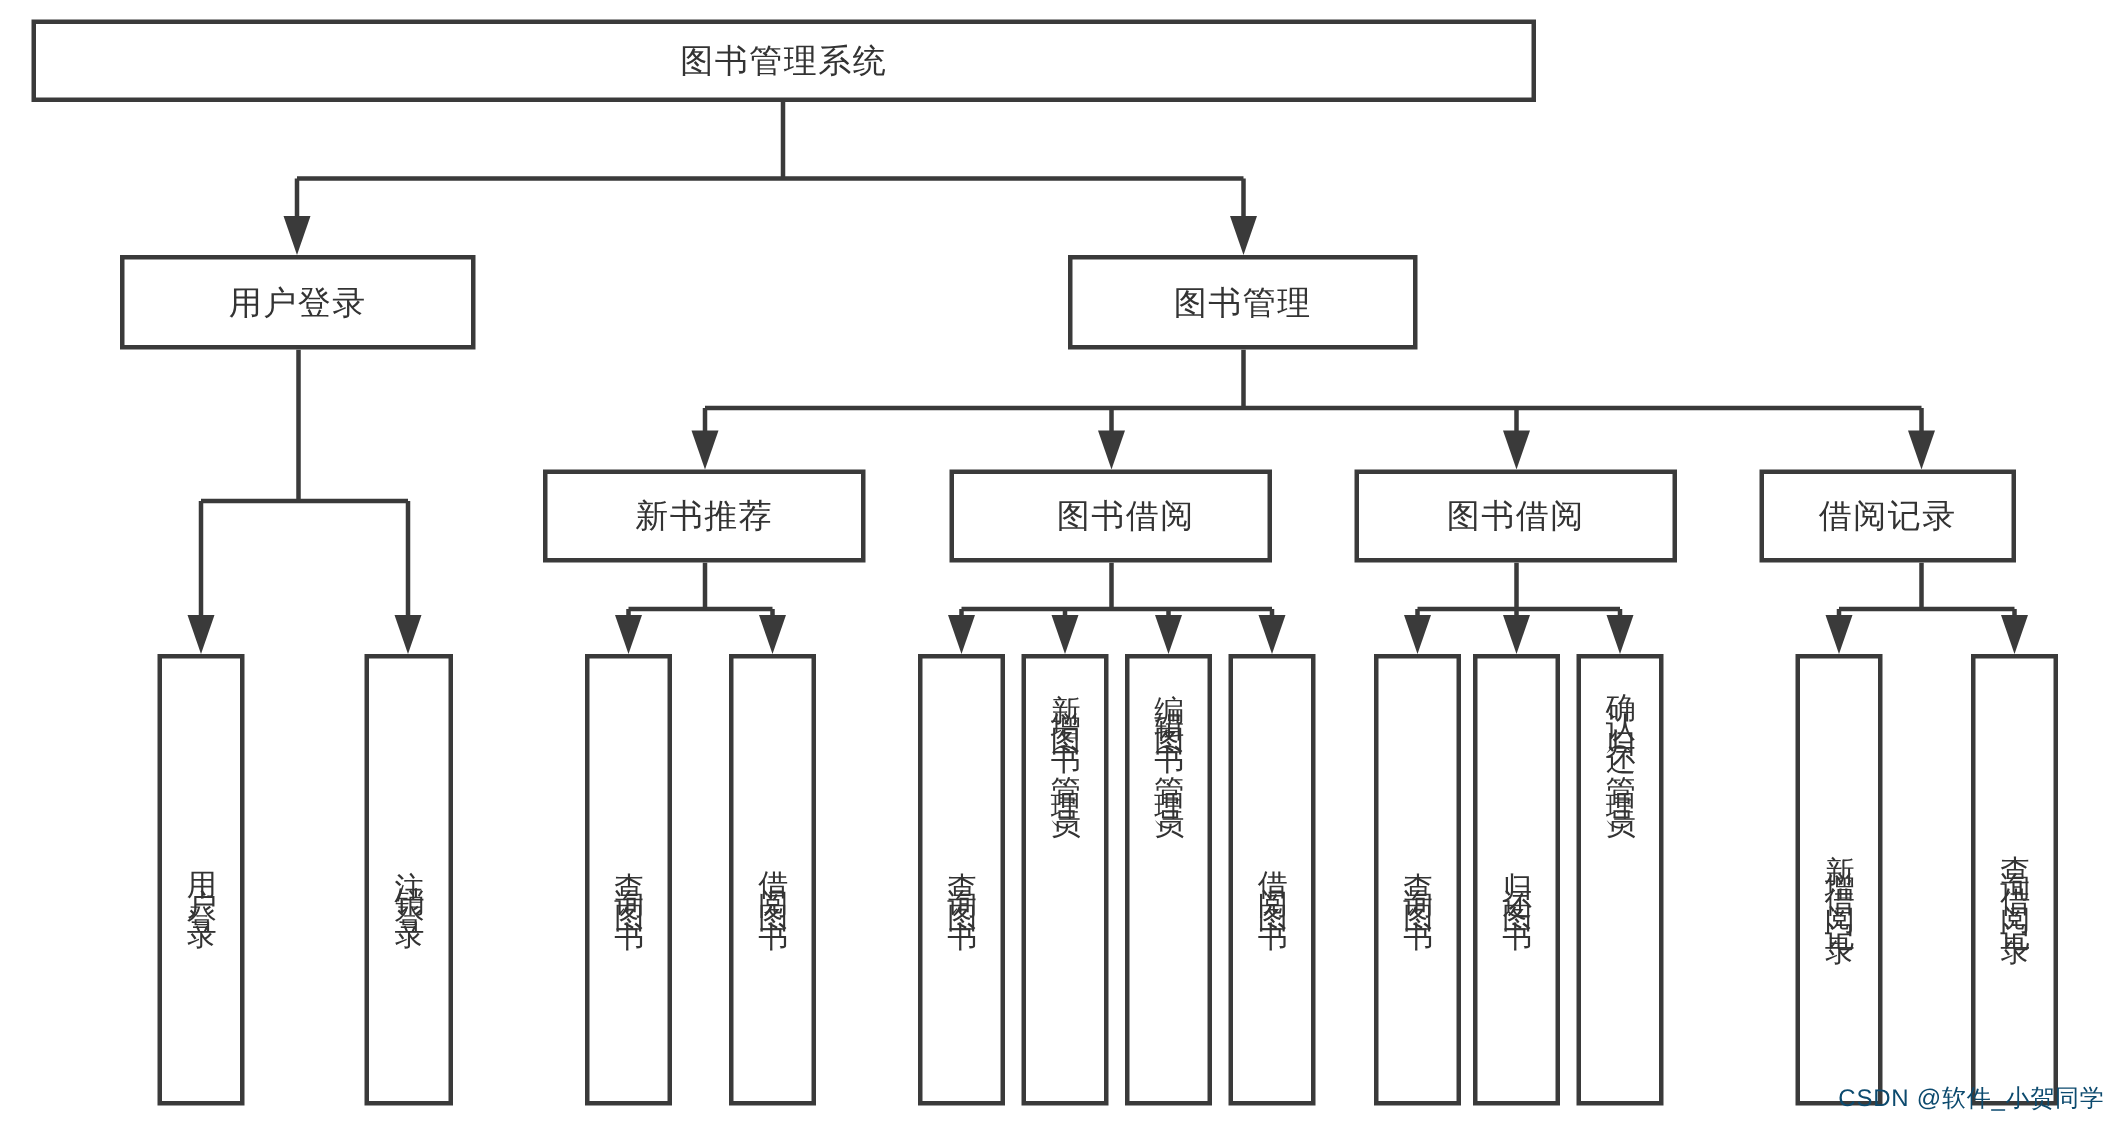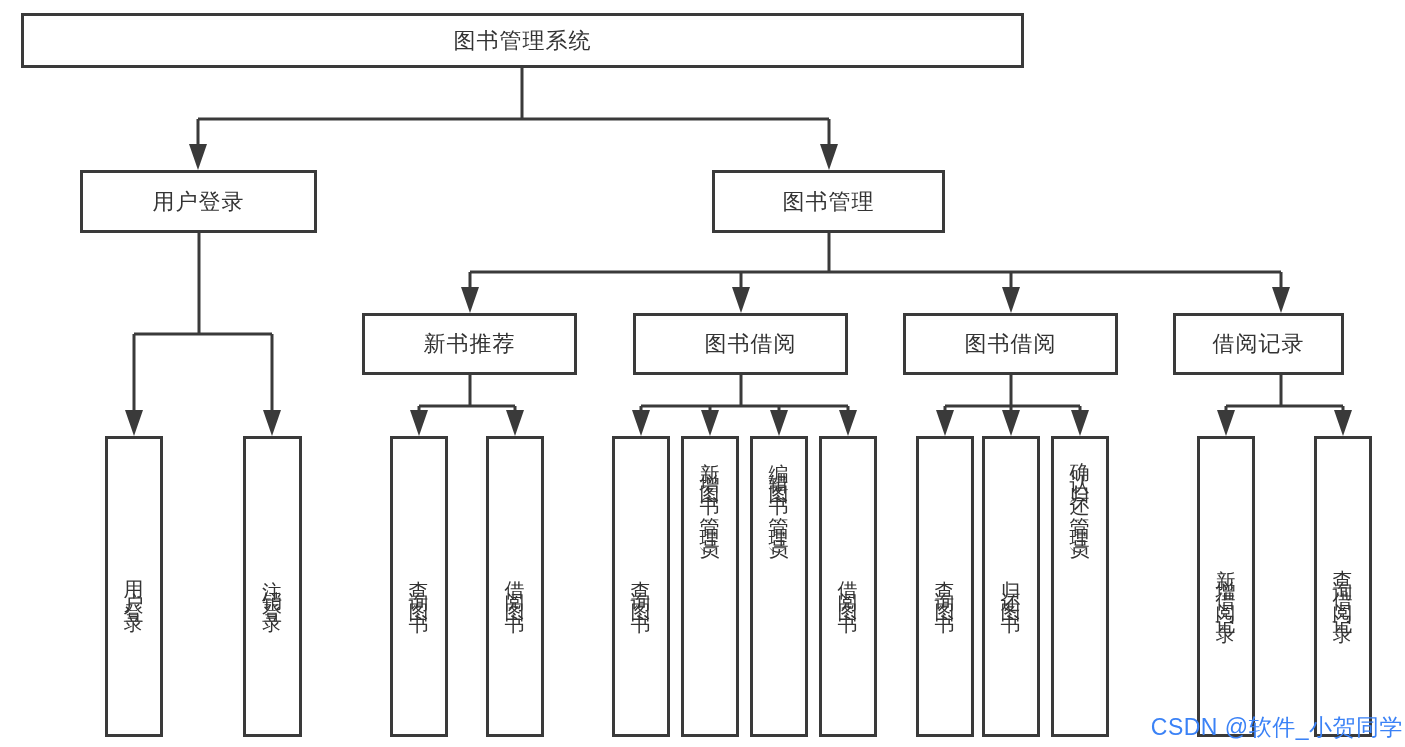--- a/index.html
+++ b/index.html
@@ -29,22 +29,22 @@
     font-size:20px;
     letter-spacing:11px;
     line-height:1;
     color:#333333;
   }
   .talign{align-items:flex-start;padding-top:8px;}
   #watermark{
     position:absolute;
     right:2px;
     bottom:4px;
-    font-size:23px;
-    color:#3b82f6;
+    font-size:16px;
+    color:#0c4a6e;
     letter-spacing:0.5px;
     white-space:nowrap;
   }
 </style>
 </head>
 <body>
 
 <div id="stage">
 
   <svg id="connectors" viewBox="0 0 1405 747" xmlns="http://www.w3.org/2000/svg">

